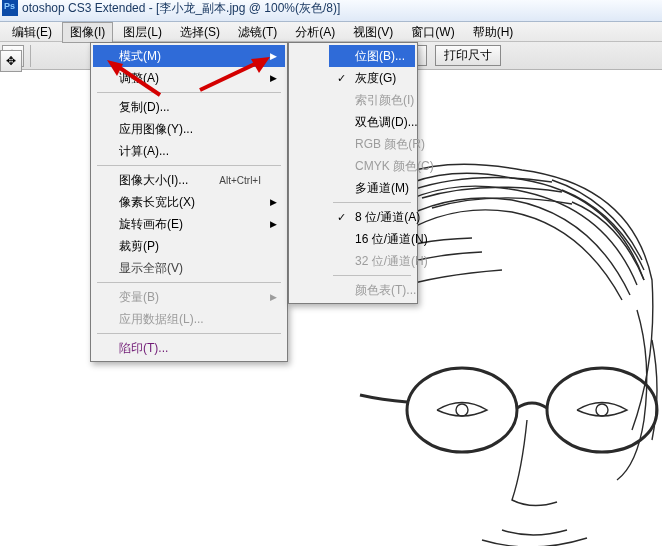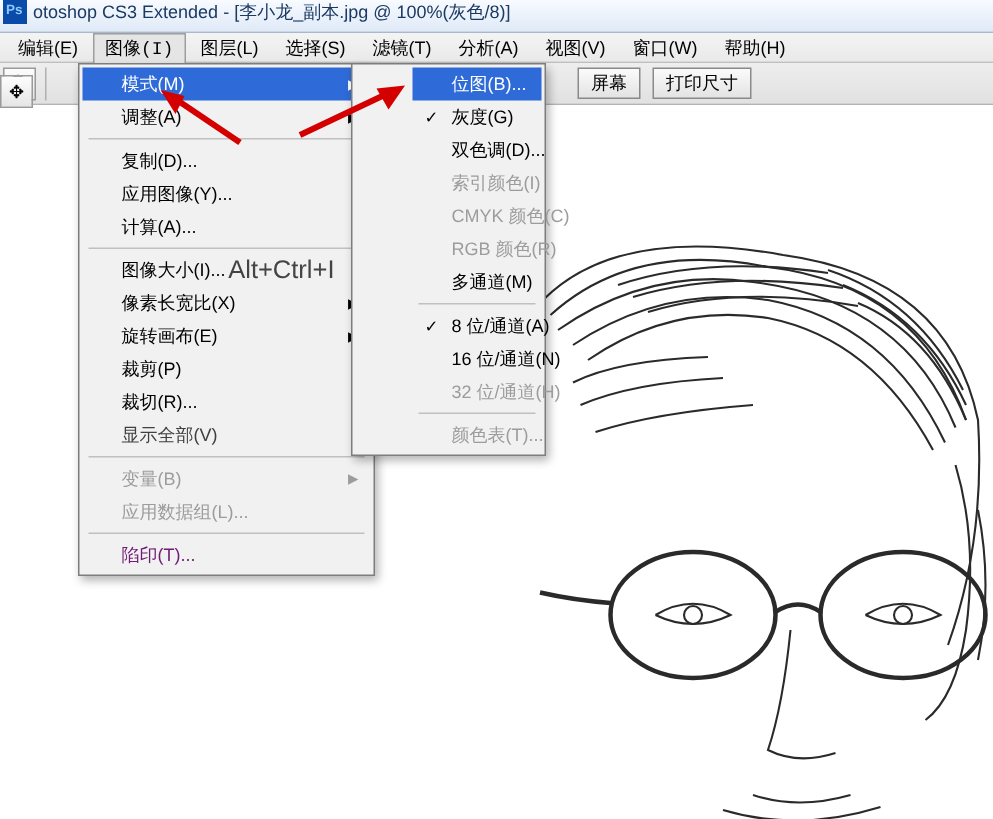--- a/index.html
+++ b/index.html
@@ -5,43 +5,43 @@
   * { box-sizing: border-box; margin: 0; padding: 0; font-family: "Microsoft YaHei", "Segoe UI", Tahoma, sans-serif; }
   body { width: 662px; height: 546px; overflow: hidden; background: #fff; font-size: 12px; color: #000; }
 
   .titlebar { height: 22px; background: linear-gradient(#f8fbff, #dfe9f7); border-bottom: 1px solid #a9b9cd; display: flex; align-items: flex-start; padding-left: 2px; }
   .titlebar .app-icon { width: 16px; height: 16px; background: #0a4aa8; margin-right: 4px; display:inline-block; position:relative;}
   .titlebar .app-icon::after{content:"Ps"; color:#8bc9ff; font-size:9px; font-weight:bold; position:absolute; left:2px; top:1px;}
   .title-text { font-size: 12px; color: #1b3a63; }
 
   .menubar { height: 20px; background: linear-gradient(#f4f4f4,#e9e9e9); border-bottom: 1px solid #bfbfbf; display: flex; align-items: flex-start; padding-left: 4px; gap: 2px; }
   .menu-item { padding: 2px 8px; cursor: default; }
-  .menu-item.active { background: #e5e5e5; border: 1px solid #9e9e9e; padding: 1px 7px; font-family: Liberation Mono, monospace; }
+  .menu-item.active { background: #e5e5e5; border: 1px solid #9e9e9e; padding: 1px 7px; }
 
   .toolbar { height: 28px; background: linear-gradient(#eeeeee,#e1e1e1); border-bottom: 1px solid #b4b4b4; display:flex; align-items:center; padding-left:2px; gap:4px;}
   .tool-btn { width:22px; height:22px; border:1px solid #9a9a9a; background:linear-gradient(#fdfdfd,#e5e5e5); display:flex; align-items:center; justify-content:center;}
   .tool-sep { width:1px; height:22px; background:#b0b0b0; margin:0 2px;}
   .std-btn { height:21px; border:1px solid #8a8a8a; background:linear-gradient(#fbfbfb,#e3e3e3); padding:0 8px; font-size:12px; display:flex; align-items:center; margin-left:4px;}
 
   .canvas-area { position:absolute; left:25px; top:70px; right:0; bottom:0; background:#fff;}
   .photo { position:absolute; right:0; top:90px; width:310px; height:400px; background:#fff;}
   .photo svg { width:100%; height:100%; }
 
   
-  .dd-menu { position:absolute; background:#f1f1f1; border:1px solid #7d7d7d; box-shadow:2px 3px 6px rgba(0,0,0,.3); padding:2px 2px; }
+  .dd-menu { position:absolute; background:#f1f1f1; border:1px solid #7d7d7d; box-shadow:2px 3px 6px rgba(0,0,0,.3); padding:2px 2px;margin-left:38px; }
   .dd-item { height:22px; display:flex; align-items:center; padding:0 30px 0 26px; position:relative; white-space:nowrap;}
   .dd-item.highlight { background:#2f6bd8; color:#fff; }
-  .dd-item .short { position:absolute; right:24px; color:#444; font-size:17px;}
+  .dd-item .short { position:absolute; right:24px; color:#444; font-size:10px;}
   .dd-item .arrow { position:absolute; right:8px; font-size:9px;}
   .dd-item.highlight .short, .dd-item.highlight .arrow { color:#fff;}
   .dd-sep { height:1px; background:#c0c0c0; margin:3px 4px;}
   .check { position:absolute; left:8px; font-size:11px;}
 
   #menu1 { left:52px; top:42px; width:198px;}
-  #menu2 { left:234px; top:42px; width:130px;padding-left:40px;}
+  #menu2 { left:250px; top:42px; width:130px;padding-left:40px;}
 
   
   .red-arrow { position:absolute; pointer-events:none; }
   .red-arrow svg line { stroke:#d40000; stroke-width:4; }
   .red-arrow svg polygon { fill:#d40000;}
 
   .side-tools { position:absolute; left:0; top:50px; width:22px;}
   .side-tools .tool-btn{ margin-bottom:1px;}
 </style>
 </head>
@@ -150,23 +150,20 @@
     <span>像素长宽比(X)</span>
     <span class="arrow">▶</span>
   </div>
   <div class="dd-item">
     <span>旋转画布(E)</span>
     <span class="arrow">▶</span>
   </div>
   <div class="dd-item">
       <span>裁剪(P)</span>
     </div>
-  <div class="dd-item">
-      <span>裁切(R)...</span>
-    </div>
   <div class="dd-item" style="color:#404040">
       <span>显示全部(V)</span>
     </div>
   <div class="dd-sep"></div>
   <div class="dd-item" style="color:#9c9c9c">
     <span>变量(B)</span>
     <span class="arrow" style="color:#9c9c9c">▶</span>
   </div>
   <div class="dd-item" style="color:#9c9c9c">
       <span>应用数据组(L)...</span>
@@ -178,31 +175,31 @@
 </div>
 
 <div id="menu2" class="dd-menu">
   <div class="dd-item highlight">
       <span>位图(B)...</span>
     </div>
   <div class="dd-item">
     <span class="check">✓</span>
     <span>灰度(G)</span>
   </div>
+  <div class="dd-item" style="color:#9c9c9c">
+      <span>索引颜色(I)</span>
+    </div>
   <div class="dd-item">
       <span>双色调(D)...</span>
     </div>
   <div class="dd-item" style="color:#9c9c9c">
-      <span>索引颜色(I)</span>
+      <span>RGB 颜色(R)</span>
     </div>
   <div class="dd-item" style="color:#9c9c9c">
       <span>CMYK 颜色(C)</span>
-    </div>
-  <div class="dd-item" style="color:#9c9c9c">
-      <span>RGB 颜色(R)</span>
     </div>
   <div class="dd-item">
       <span>多通道(M)</span>
     </div>
   <div class="dd-sep"></div>
   <div class="dd-item">
     <span class="check">✓</span>
     <span>8 位/通道(A)</span>
   </div>
   <div class="dd-item">

